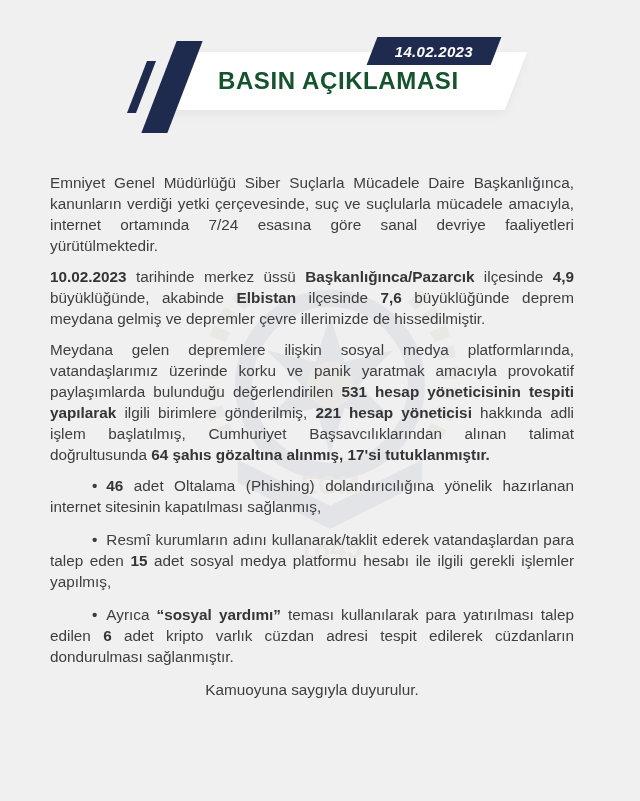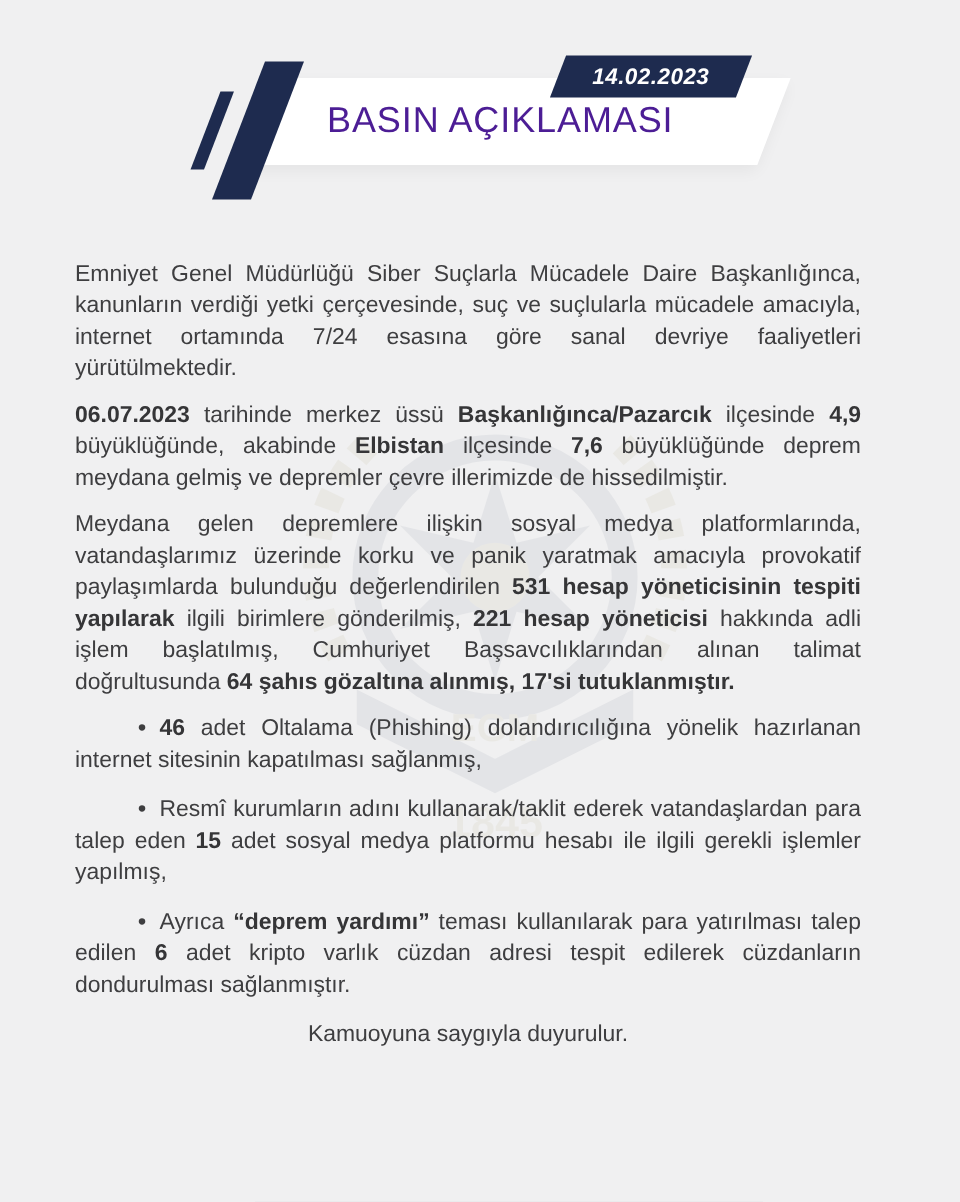--- a/index.html
+++ b/index.html
@@ -34,21 +34,21 @@
     position: absolute; left: 372px; top: 37px; width: 124px; height: 28px;
     background: #1e2b4f; transform: skewX(-21deg); z-index: 3;
     display: flex; align-items: center; justify-content: center;
   }
   .date-text {
     transform: skewX(21deg); font-style: italic; font-weight: 700;
     color: #ffffff; font-size: 15px; letter-spacing: 0.3px;
   }
   .title {
     position: absolute; left: 218px; top: 67px; z-index: 3;
-    color: #4c1d95; font-size: 24px; font-weight: 400; letter-spacing: 0.6px;
+    color: #14532d; font-size: 24px; font-weight: 700; letter-spacing: 0.6px;
   }
 
   
   .body-text {
     position: absolute; left: 50px; right: 50px; top: 172px; z-index: 1;
     color: #3e3e40; font-size: 15.3px; line-height: 21px; text-align: justify;
   }
   .body-text p { margin: 0 16px 10px 0; }
   .body-text p.bullet { text-indent: 42px; margin-bottom: 12px; margin-top: 2px; }
   .body-text b { font-weight: 700; color: #353537; }
@@ -82,25 +82,25 @@
     <div class="slash slash-big"></div>
     <div class="date-box">
       <span class="date-text">14.02.2023</span>
     </div>
     <h1 class="title">BASIN AÇIKLAMASI</h1>
   </div>
 
   <main class="body-text">
     <div id="paragraphs">
         <p>Emniyet Genel Müdürlüğü Siber Suçlarla Mücadele Daire Başkanlığınca, kanunların verdiği yetki çerçevesinde, suç ve suçlularla mücadele amacıyla, internet ortamında 7/24 esasına göre sanal devriye faaliyetleri yürütülmektedir.</p>
-        <p><b>06.07.2023</b> tarihinde merkez üssü <b>Başkanlığınca/Pazarcık</b> ilçesinde <b>4,9</b> büyüklüğünde, akabinde <b>Elbistan</b> ilçesinde <b>7,6</b> büyüklüğünde deprem meydana gelmiş ve depremler çevre illerimizde de hissedilmiştir.</p>
+        <p><b>10.02.2023</b> tarihinde merkez üssü <b>Başkanlığınca/Pazarcık</b> ilçesinde <b>4,9</b> büyüklüğünde, akabinde <b>Elbistan</b> ilçesinde <b>7,6</b> büyüklüğünde deprem meydana gelmiş ve depremler çevre illerimizde de hissedilmiştir.</p>
         <p>Meydana gelen depremlere ilişkin sosyal medya platformlarında, vatandaşlarımız üzerinde korku ve panik yaratmak amacıyla provokatif paylaşımlarda bulunduğu değerlendirilen <b>531 hesap yöneticisinin tespiti yapılarak</b> ilgili birimlere gönderilmiş, <b>221 hesap yöneticisi</b> hakkında adli işlem başlatılmış, Cumhuriyet Başsavcılıklarından alınan talimat doğrultusunda <b>64 şahıs gözaltına alınmış, 17'si tutuklanmıştır.</b></p>
         <p class="bullet"><span class="bullet-char">•</span><b>46</b> adet Oltalama (Phishing) dolandırıcılığına yönelik hazırlanan internet sitesinin kapatılması sağlanmış,</p>
         <p class="bullet"><span class="bullet-char">•</span>Resmî kurumların adını kullanarak/taklit ederek vatandaşlardan para talep eden <b>15</b> adet sosyal medya platformu hesabı ile ilgili gerekli işlemler yapılmış,</p>
-        <p class="bullet"><span class="bullet-char">•</span>Ayrıca <b>“deprem yardımı”</b> teması kullanılarak para yatırılması talep edilen <b>6</b> adet kripto varlık cüzdan adresi tespit edilerek cüzdanların dondurulması sağlanmıştır.</p>
+        <p class="bullet"><span class="bullet-char">•</span>Ayrıca <b>“sosyal yardımı”</b> teması kullanılarak para yatırılması talep edilen <b>6</b> adet kripto varlık cüzdan adresi tespit edilerek cüzdanların dondurulması sağlanmıştır.</p>
       </div>
     <p class="closing">Kamuoyuna saygıyla duyurulur.</p>
   </main>
 
   <div class="footer">
     
     
     
   </div>
 

